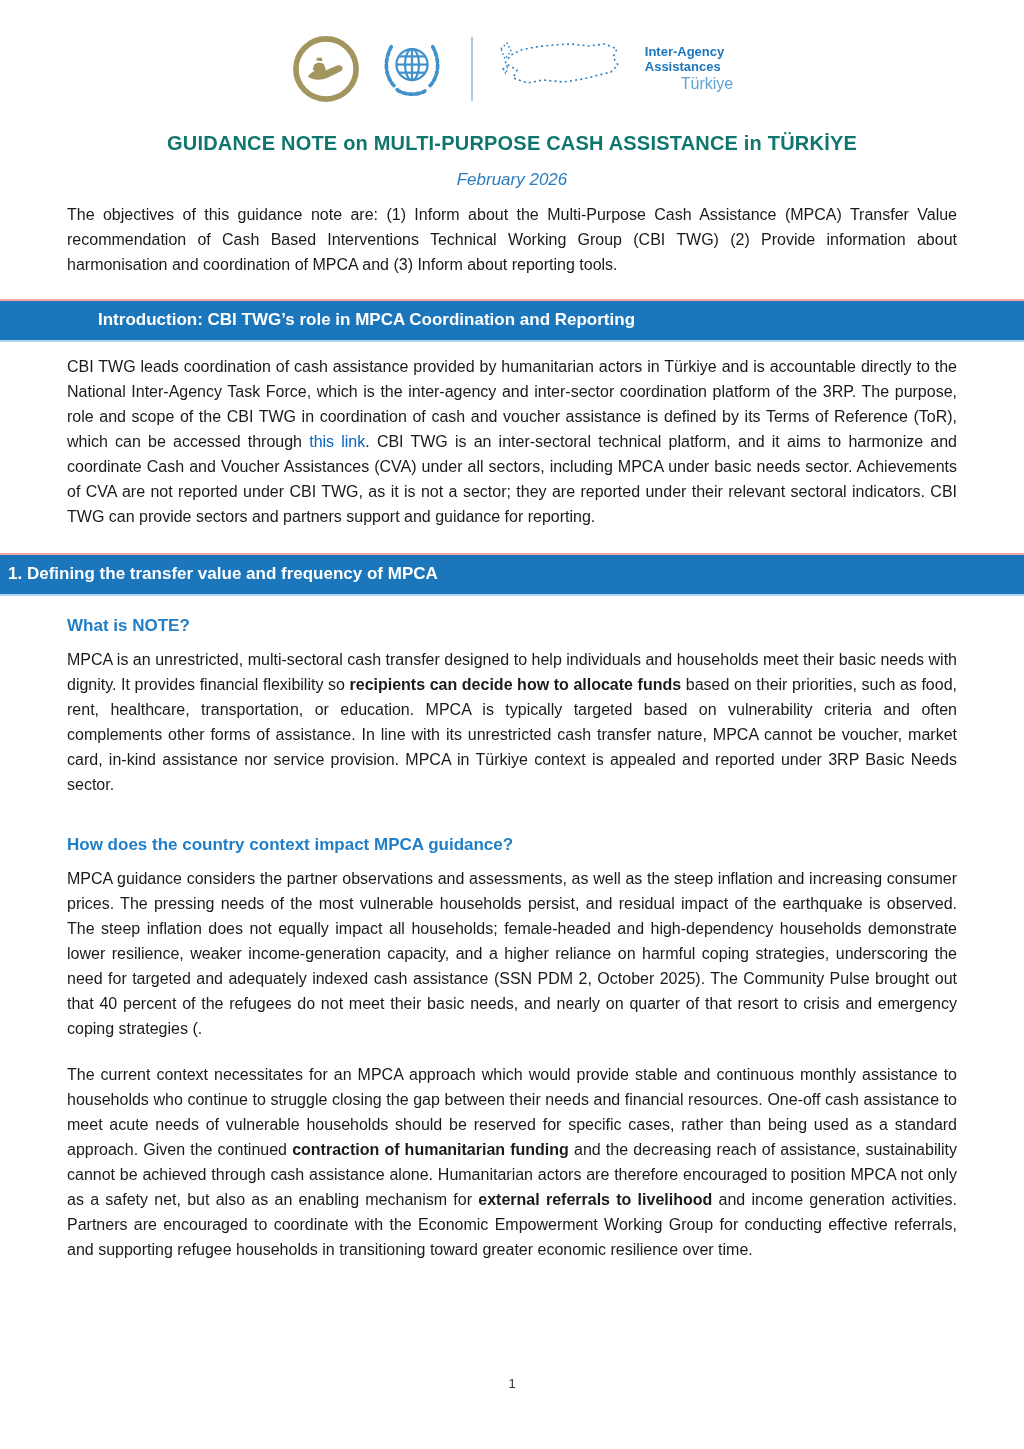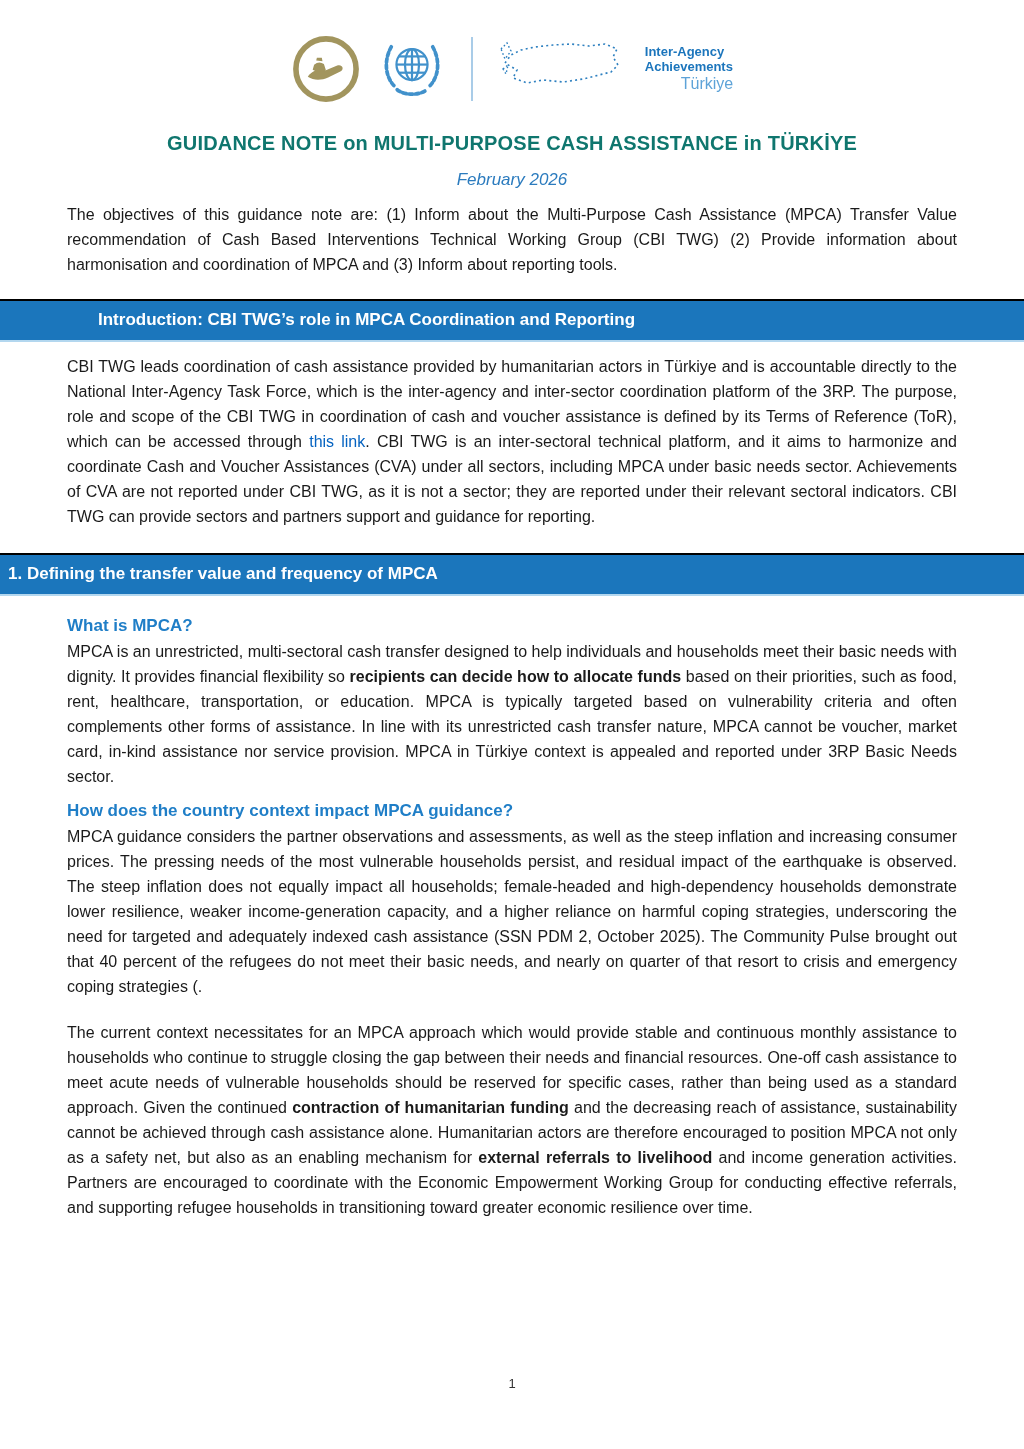--- a/index.html
+++ b/index.html
@@ -38,36 +38,36 @@
   }
   .b { font-weight:bold; }
   a.lnk { color:#0563c1; cursor:pointer; }
 
   .intro-par { margin-top:24px; }
 
   
   .banner {
     width:1024px;
     background:#1b76bc;
-    border-top:2px solid #000000;
+    border-top:2px solid #fca5a5;
     border-bottom:2px solid #b3d7ef;
     color:#ffffff;
     font-weight:bold;
     font-size:17px;
     padding:9px 98px 10px 98px;
   }
   .banner-1 { margin-top:22px; }
   .banner-2 { margin-top:24px;padding-left:8px; }
 
   .sub-heading {
     font-size:17px; font-weight:bold; color:#1f7ec7;
-    margin-top:12px;
+    margin-top:38px;
   }
   .sub-heading.first { margin-top:20px; }
-  p.tight { margin-top:3px; }
+  p.tight { margin-top:11px; }
 
   
   .page-number {
     position:absolute; bottom:58px; left:0; width:100%;
     text-align:center; font-size:13px; color:#333;
   }
 </style>
 </head>
 <body>
 
@@ -100,21 +100,21 @@
     </div>
     <div class="logo-divider"></div>
     <div class="logo-map">
       <svg width="132" height="68" viewBox="0 0 132 68">
         <path d="M10 28 L16 20 L26 15 L40 12 L58 10 L76 9 L94 11 L110 9 L122 14 L118 22 L123 30 L116 37 L104 40 L88 44 L68 47 L48 45 L32 48 L18 43 L22 35 Z" fill="none" stroke="#2e80c0" stroke-width="1.6" stroke-dasharray="2 3.2"></path>
         <path d="M6 14 L12 8 L16 16 L10 24 Z M8 34 L13 30 L11 39 Z" fill="none" stroke="#2e80c0" stroke-width="1.4" stroke-dasharray="1.6 2.4"></path>
       </svg>
     </div>
     <div class="org-text">
       <div class="l1">Inter-Agency</div>
-      <div class="l2">Achievements</div>
+      <div class="l2">Assistances</div>
       <div class="l3">Türkiye</div>
     </div>
   </div>
 
   <div class="title-block">
     <div class="doc-title">GUIDANCE NOTE on MULTI-PURPOSE CASH ASSISTANCE in TÜRKİYE</div>
     <div class="doc-date">February 2026</div>
   </div>
 
   <div class="content">
@@ -123,21 +123,21 @@
 
   <div class="banner banner-1">Introduction: CBI TWG’s role in MPCA Coordination and Reporting</div>
 
   <div class="content">
     <p class="body-par"><span>CBI TWG leads coordination of cash assistance provided by humanitarian actors in Türkiye and is accountable directly to the National Inter-Agency Task Force, which is the inter-agency and inter-sector coordination platform of the 3RP. The purpose, role and scope of the CBI TWG in coordination of cash and voucher assistance is defined by its Terms of Reference (ToR), which can be accessed through </span><a class="lnk">this link</a><span>. CBI TWG is an inter-sectoral technical platform, and it aims to harmonize and coordinate Cash and Voucher Assistances (CVA) under all sectors, including MPCA under basic needs sector. Achievements of CVA are not reported under CBI TWG, as it is not a sector; they are reported under their relevant sectoral indicators. CBI TWG can provide sectors and partners support and guidance for reporting.</span></p>
   </div>
 
   <div class="banner banner-2">1. Defining the transfer value and frequency of MPCA</div>
 
   <div class="content">
-    <div class="sub-heading first">What is MPCA?</div>
+    <div class="sub-heading first">What is NOTE?</div>
     <p class="body-par tight"><span>MPCA is an unrestricted, multi-sectoral cash transfer designed to help individuals and households meet their basic needs with dignity. It provides financial flexibility so </span><span class="b">recipients can decide how to allocate funds</span><span> based on their priorities, such as food, rent, healthcare, transportation, or education. MPCA is typically targeted based on vulnerability criteria and often complements other forms of assistance. In line with its unrestricted cash transfer nature, MPCA cannot be voucher, market card, in-kind assistance nor service provision. MPCA in Türkiye context is appealed and reported under 3RP Basic Needs sector.</span></p>
 
     <div class="sub-heading">How does the country context impact MPCA guidance?</div>
     <p class="body-par tight"><span>MPCA guidance considers the partner observations and assessments, as well as the steep inflation and increasing consumer prices. The pressing needs of the most vulnerable households persist, and residual impact of the earthquake is observed. The steep inflation does not equally impact all households; female-headed and high-dependency households demonstrate lower resilience, weaker income-generation capacity, and a higher reliance on harmful coping strategies, underscoring the need for targeted and adequately indexed cash assistance (SSN PDM 2, October 2025). The Community Pulse brought out that 40 percent of the refugees do not meet their basic needs, and nearly on quarter of that resort to crisis and emergency coping strategies (.</span></p>
     <p class="body-par" style="margin-top:21px;"><span>The current context necessitates for an MPCA approach which would provide stable and continuous monthly assistance to households who continue to struggle closing the gap between their needs and financial resources. One-off cash assistance to meet acute needs of vulnerable households should be reserved for specific cases, rather than being used as a standard approach. Given the continued </span><span class="b">contraction of humanitarian funding</span><span> and the decreasing reach of assistance, sustainability cannot be achieved through cash assistance alone. Humanitarian actors are therefore encouraged to position MPCA not only as a safety net, but also as an enabling mechanism for </span><span class="b">external referrals to livelihood</span><span> and income generation activities. Partners are encouraged to coordinate with the Economic Empowerment Working Group for conducting effective referrals, and supporting refugee households in transitioning toward greater economic resilience over time.</span></p>
   </div>
 
   <div class="page-number">1</div>
 
 </div>

